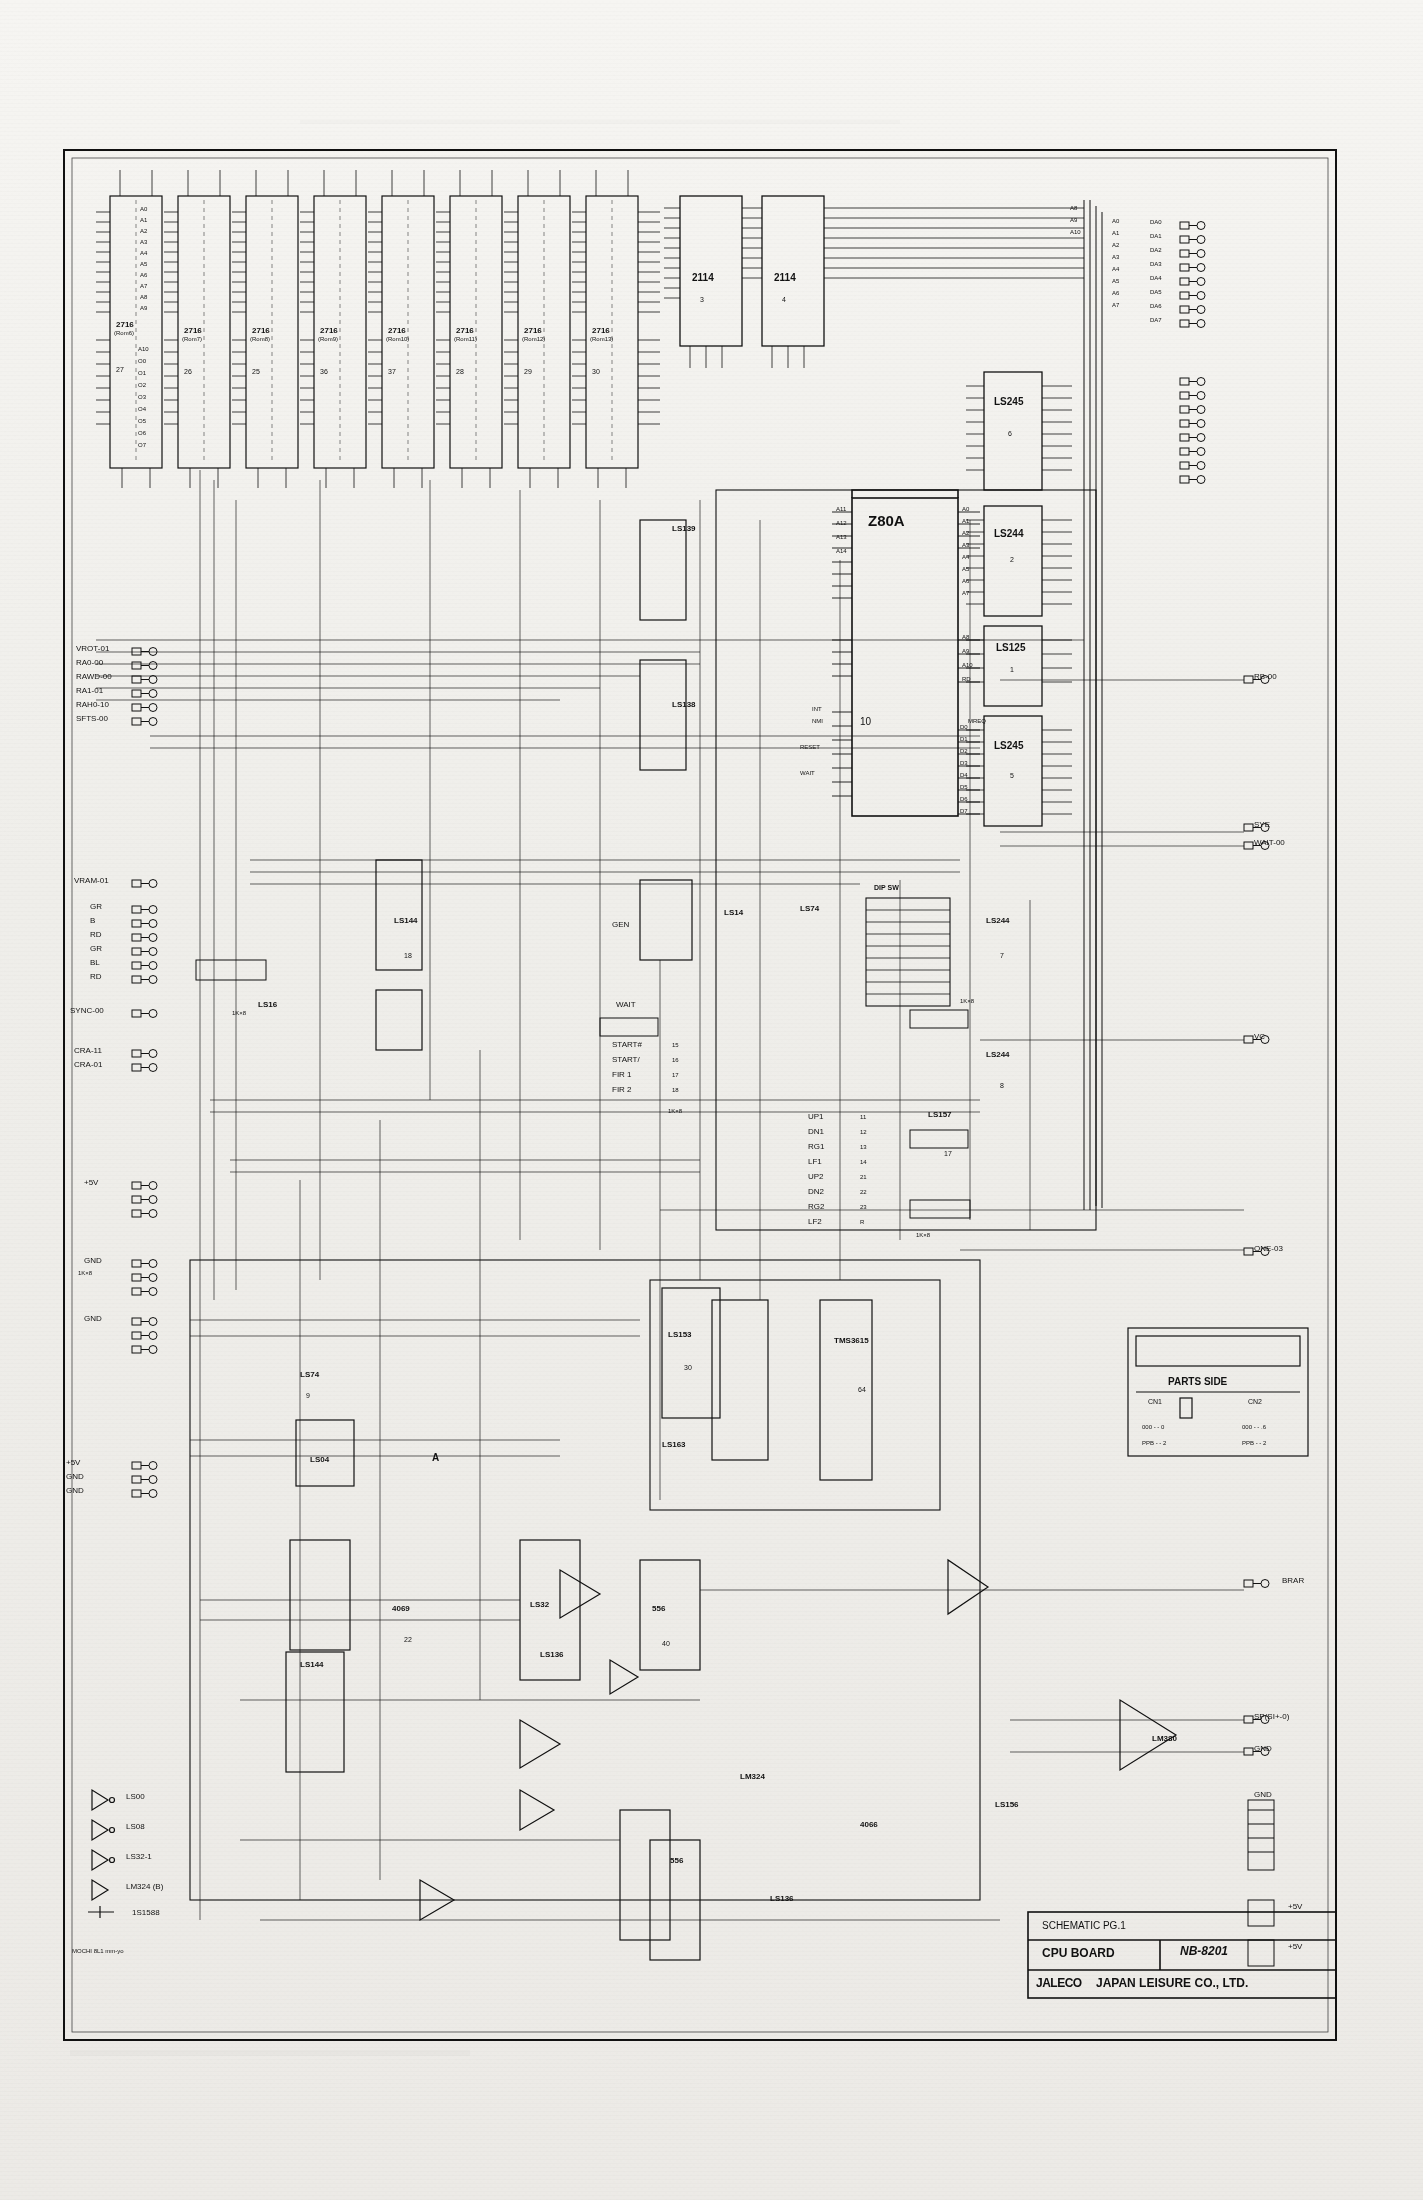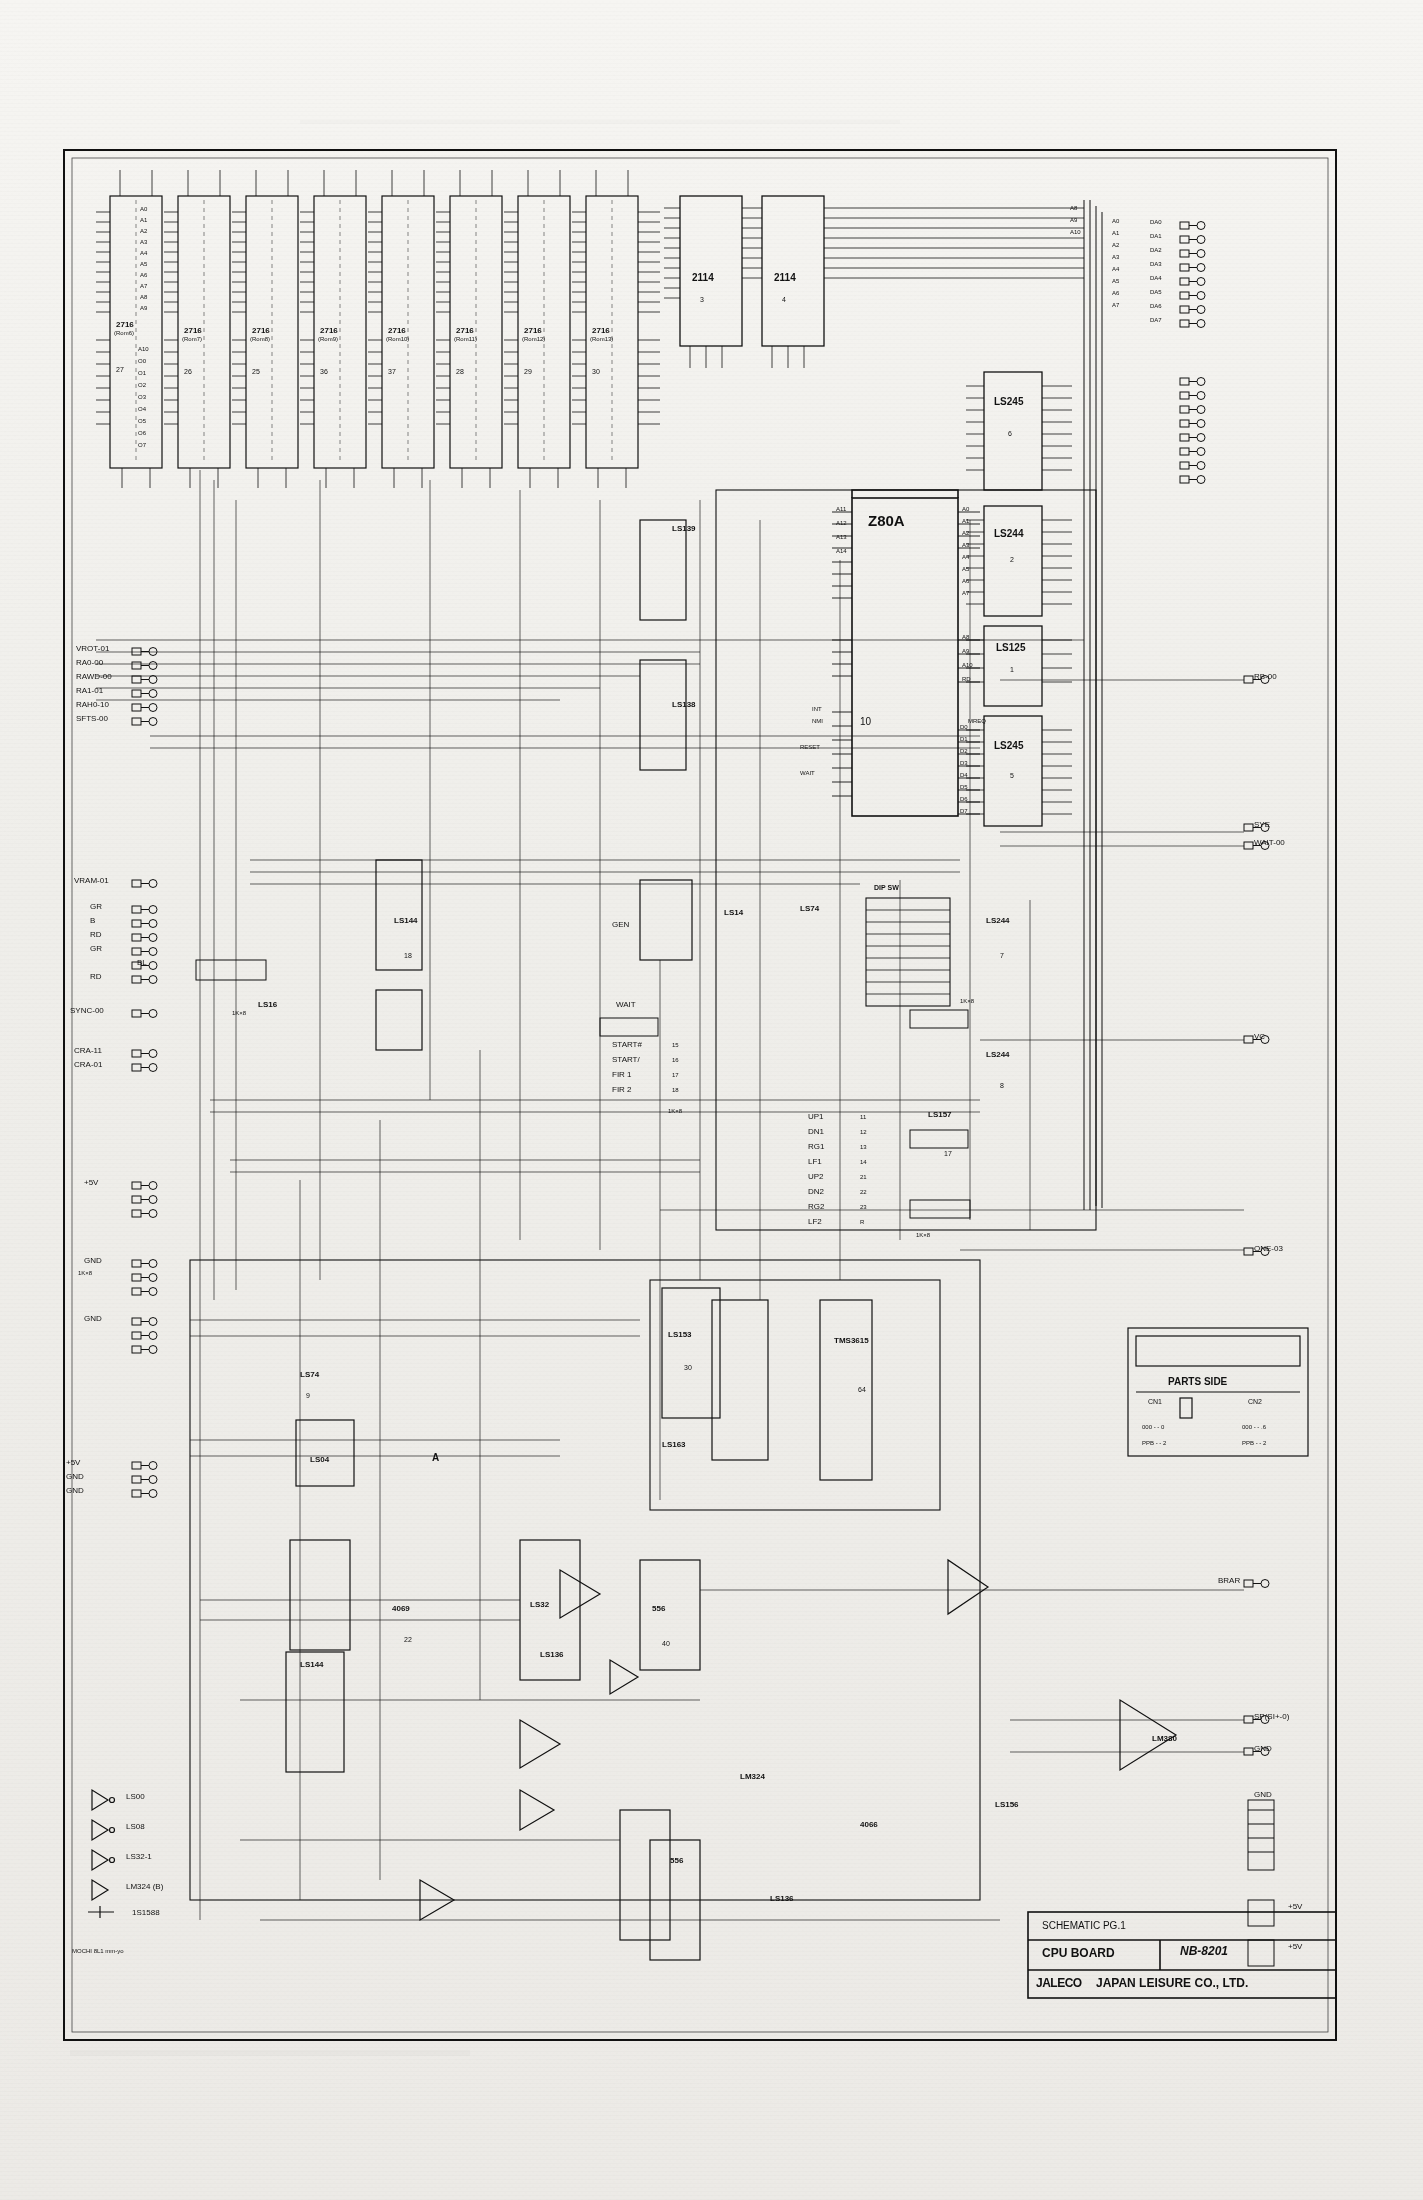--- a/index.html
+++ b/index.html
@@ -908,42 +908,42 @@
   <div class="lab s" style="left:76px;top:672px;">RAWD-00</div>
   <div class="lab s" style="left:76px;top:686px;">RA1-01</div>
   <div class="lab s" style="left:76px;top:700px;">RAH0-10</div>
   <div class="lab s" style="left:76px;top:714px;">SFTS-00</div>
 
   <div class="lab s" style="left:74px;top:876px;">VRAM-01</div>
   <div class="lab s" style="left:90px;top:902px;">GR</div>
   <div class="lab s" style="left:90px;top:916px;">B</div>
   <div class="lab s" style="left:90px;top:930px;">RD</div>
   <div class="lab s" style="left:90px;top:944px;">GR</div>
-  <div class="lab s" style="left:90px;top:958px;margin-left:47px;">BL</div>
+  <div class="lab s" style="left:90px;top:958px;">BL</div>
   <div class="lab s" style="left:90px;top:972px;">RD</div>
   <div class="lab s" style="left:70px;top:1006px;">SYNC-00</div>
 
   <div class="lab s" style="left:74px;top:1046px;">CRA-11</div>
   <div class="lab s" style="left:74px;top:1060px;">CRA-01</div>
 
   <div class="lab s" style="left:84px;top:1178px;">+5V</div>
   <div class="lab s" style="left:84px;top:1256px;">GND</div>
   <div class="lab s" style="left:84px;top:1314px;">GND</div>
   <div class="lab tiny" style="left:78px;top:1270px;">1K×8</div>
 
   <div class="lab s" style="left:66px;top:1458px;">+5V</div>
   <div class="lab s" style="left:66px;top:1472px;">GND</div>
   <div class="lab s" style="left:66px;top:1486px;">GND</div>
 
   <div class="lab s" style="left:1254px;top:672px;">RB-00</div>
   <div class="lab s" style="left:1254px;top:820px;">SYE</div>
   <div class="lab s" style="left:1254px;top:838px;">WAIT-00</div>
   <div class="lab s" style="left:1254px;top:1032px;">VC</div>
   <div class="lab s" style="left:1254px;top:1244px;">ONE-03</div>
-  <div class="lab s" style="left:1218px;top:1576px;">BRAR</div>
+  <div class="lab s" style="left:1282px;top:1576px;">BRAR</div>
   <div class="lab s" style="left:1254px;top:1712px;">SP(SI+-0)</div>
   <div class="lab s" style="left:1254px;top:1744px;">GND</div>
   <div class="lab s" style="left:1254px;top:1790px;">GND</div>
   <div class="lab s" style="left:1288px;top:1902px;">+5V</div>
   <div class="lab s" style="left:1288px;top:1942px;">+5V</div>
 
   <div class="lab tiny" style="left:1150px;top:219px;">DA0</div>
   <div class="lab tiny" style="left:1150px;top:233px;">DA1</div>
   <div class="lab tiny" style="left:1150px;top:247px;">DA2</div>
   <div class="lab tiny" style="left:1150px;top:261px;">DA3</div>

